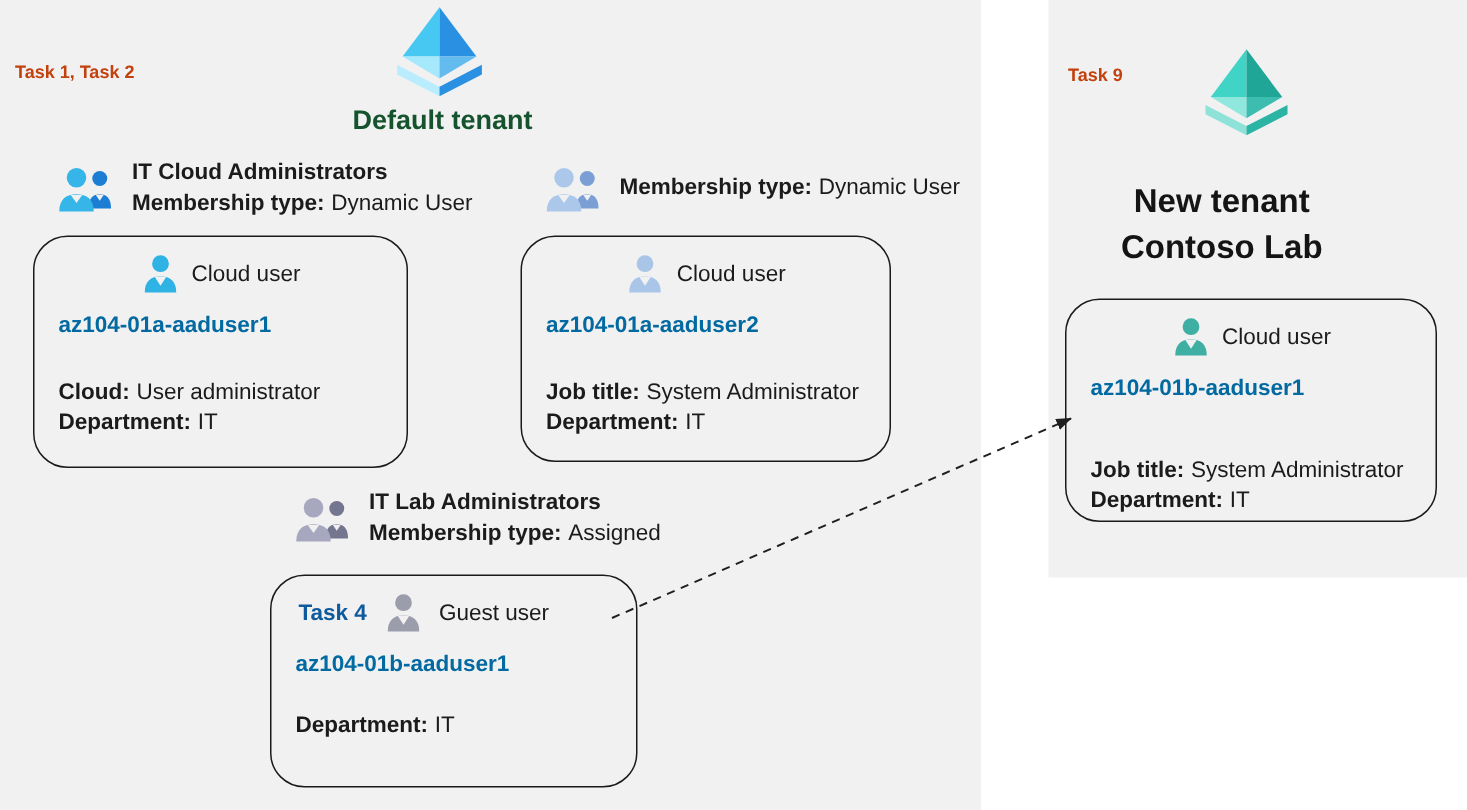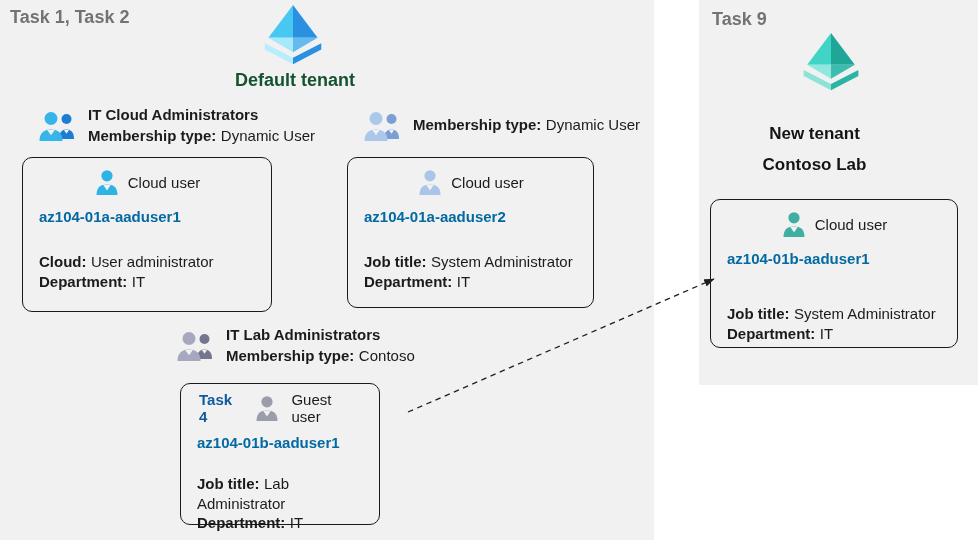--- a/index.html
+++ b/index.html
@@ -5,53 +5,53 @@
   html,body { margin:0; padding:0; }
   body {
     width:978px; height:540px; position:relative; overflow:hidden;
     background:#ffffff; font-family:"Liberation Sans",sans-serif;
     color:#1b1b1b; -webkit-font-smoothing:antialiased;
   }
   .panel { position:absolute; background:#f1f1f2; }
   .panel.left  { left:0; top:0; width:654px; height:540px; }
   .panel.right { left:699px; top:0; width:279px; height:385px; }
 
-  .task-label { position:absolute; font-size:18px; font-weight:700; color:#737373; }
+  .task-label { position:absolute; font-size:12px; font-weight:700; color:#c2410c;margin-top:34px; }
   .task-label.t12 { left:10px; top:7px; }
   .task-label.t3  { left:13px; top:9px; }
 
   .tenant-icon { position:absolute; }
   .tenant-icon.blue { left:258px; top:4px; width:70px; height:62px;
     --f1:#46c8f2; --f2:#2a90e2; --f3:#a6e9fc; --f4:#64bbee; --c1:#b9edfd; --c2:#2a90e2; }
   .tenant-icon.teal { left:100px; top:32px; width:64px; height:60px;
     --f1:#3fd4c5; --f2:#1fa696; --f3:#8fe7de; --f4:#3cbdaf; --c1:#8fe2d8; --c2:#2bb3a3; }
 
   .tenant-name { position:absolute; left:195px; top:70px; width:200px;
     text-align:center; font-size:18px; font-weight:700; color:#14532d; }
   .tenant-name-2line { position:absolute; left:0; top:118px; width:231px;
-    text-align:center; font-size:17px; font-weight:700; color:#141414; line-height:31px; }
+    text-align:center; font-size:22px; font-weight:700; color:#141414; line-height:31px; }
 
   .group { position:absolute; display:flex; gap:10px; align-items:center; }
   .group.g1 { left:38px;  top:104px; }
   .group.g2 { left:363px; top:104px; }
-  .group.g3 { left:176px; top:324px; }
+  .group.g3 { left:196px; top:324px; }
   .group-icon { width:40px; height:36px; margin-top:5px; flex:0 0 auto; }
   .group-icon.blue  { color:#36b5e8; --back:#1b7ed2; }
   .group-icon.steel { color:#abc8ea; --back:#7b9fd4; }
   .group-icon.gray  { color:#a7a8bf; --back:#74758e; }
   .group-title { font-size:15px; font-weight:700; margin-bottom:4px; }
   .group-sub   { font-size:15px; }
 
   .fl { font-weight:700; margin-right:0.3em; }
 
-  .card { position:absolute; border:1.5px solid #1a1a1a; border-radius:10px;
+  .card { position:absolute; border:1.5px solid #1a1a1a; border-radius:23px;
     box-sizing:border-box; padding:9px 16px 0 16px; background:transparent; }
   .card.c1 { left:22px;  top:157px; width:250px; height:155px; }
   .card.c2 { left:347px; top:157px; width:247px; height:151px; }
-  .card.c4 { left:180px; top:383px; width:200px; height:142px; }
+  .card.c4 { left:180px; top:383px; width:245px; height:142px; }
   .card.cr { left:11px;  top:199px; width:248px; height:149px; }
 
   .card-header { display:flex; align-items:center; justify-content:center;
     gap:8px; font-size:15px; height:30px; }
   .card-header.with-task { justify-content:flex-start; gap:11px; padding-left:2px; }
   .card-task { font-size:15px; font-weight:700; color:#0e5a9d; }
   .person { width:26px; height:27px; flex:0 0 auto; }
   .person.cyan  { color:#2fb2e4; }
   .person.steel { color:#a9c6e8; }
   .person.gray  { color:#9b9dab; }
@@ -123,21 +123,21 @@
       <div class="group-sub"><span class="fl">Membership type:</span><span>Dynamic User</span></div>
     </div>
   </div>
 
   <div class="group g3">
     <svg class="group-icon gray" viewBox="0 0 40 36">
         <use href="#duo-shape"></use>
       </svg>
     <div class="group-text">
       <div class="group-title">IT Lab Administrators</div>
-      <div class="group-sub"><span class="fl">Membership type:</span><span>Contoso</span></div>
+      <div class="group-sub"><span class="fl">Membership type:</span><span>Assigned</span></div>
     </div>
   </div>
 
   <div class="card c1">
     <div class="card-header">
       <svg class="person cyan" viewBox="0 0 26 27">
           <use href="#person-shape"></use>
         </svg>
       <span>Cloud user</span>
     </div>
@@ -165,21 +165,20 @@
   <div class="card c4">
     <div class="card-header with-task">
       <span class="card-task">Task 4</span>
       <svg class="person gray" viewBox="0 0 26 27">
           <use href="#person-shape"></use>
         </svg>
       <span>Guest user</span>
     </div>
     <div class="username">az104-01b-aaduser1</div>
     <div class="fields m23">
-      <div><span class="fl">Job title:</span><span>Lab Administrator</span></div>
       <div><span class="fl">Department:</span><span>IT</span></div>
     </div>
   </div>
 </div>
 
 <div class="panel right">
   <div class="task-label t3">Task 9</div>
 
   <svg class="tenant-icon teal" viewBox="0 0 72 68">
       <use href="#tenant-shape"></use>

